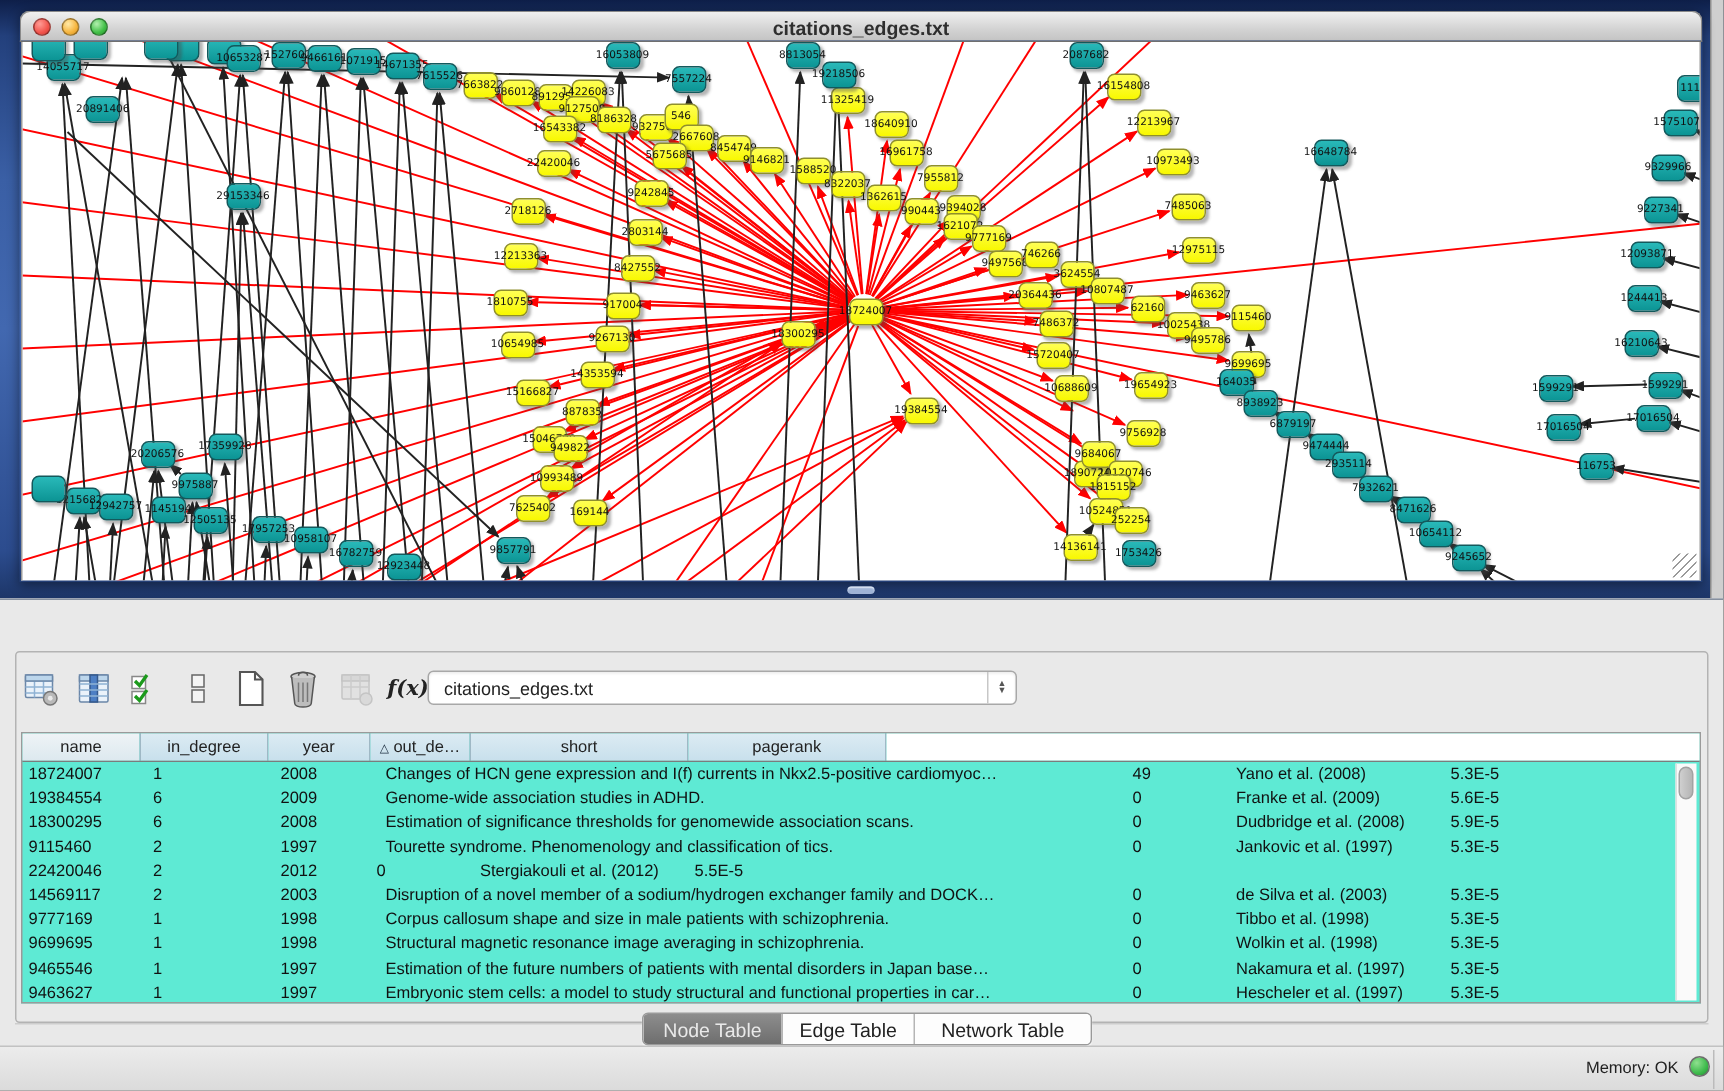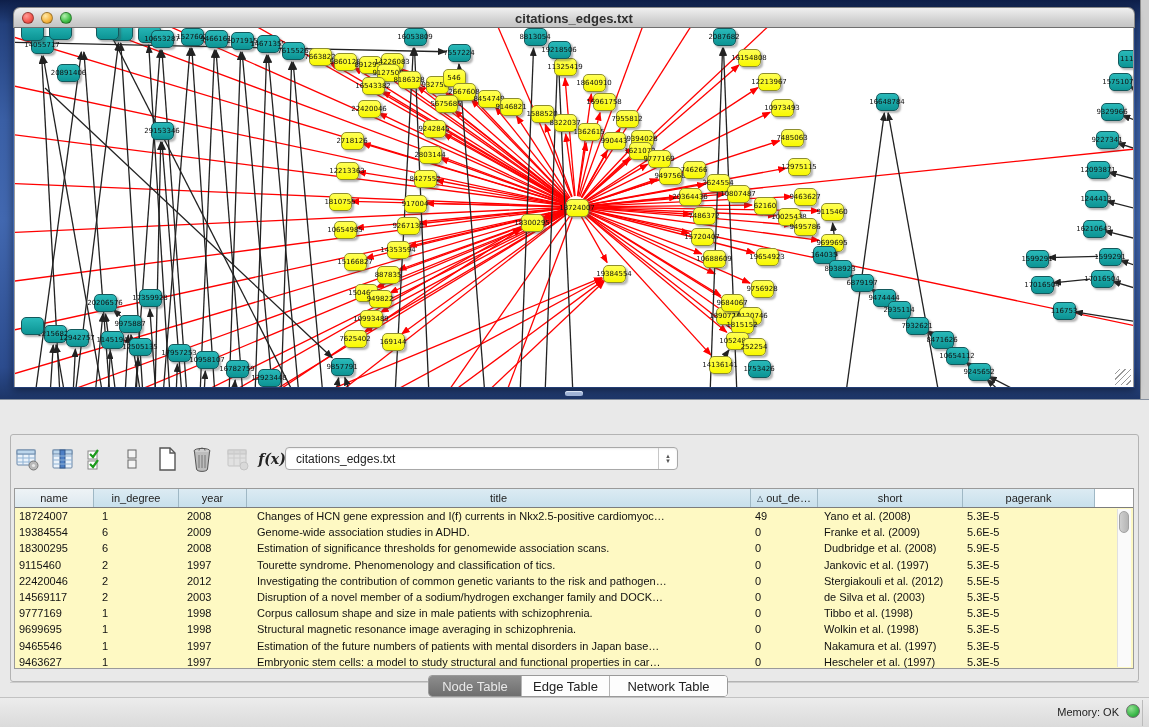--- a/index.html
+++ b/index.html
@@ -47,21 +47,21 @@
   .toolbar{position:absolute;left:14px;top:42px;height:34px;display:flex;align-items:center;gap:9px;}
   .tbicon{width:26px;height:26px;display:flex;align-items:center;justify-content:center;}
   .fx{font-family:"DejaVu Serif",serif;font-style:italic;font-weight:700;font-size:14px;color:#222;}
   .dropdown{position:absolute;left:285px;top:47px;width:393px;height:23px;background:#fff;
     border:1px solid #a8a8a8;border-radius:4px;box-sizing:border-box;font-size:12px;color:#222;
     display:flex;align-items:center;box-shadow:inset 0 1px 2px rgba(0,0,0,.08);}
   .dropdown .val{flex:1;padding-left:10px;}
   .dropdown .step{width:18px;height:100%;border-left:1px solid #c7c7c7;display:flex;flex-direction:column;
     align-items:center;justify-content:center;font-size:6px;color:#555;line-height:5px;}
   
-  .dtable{position:absolute;left:14px;top:88px;width:1120px;height:181px;background:#fef9c3;
+  .dtable{position:absolute;left:14px;top:88px;width:1120px;height:181px;background:#5eead4;
     border:1px solid #9a9a9a;box-sizing:border-box;font-size:11px;color:#111;}
   .thead{display:flex;height:19px;border-bottom:1px solid #7c7c7c;box-sizing:border-box;}
   .th{background:linear-gradient(180deg,#dcebf3,#c8e0ec);border-right:1px solid #9fb8c5;box-sizing:border-box;
     display:flex;align-items:center;justify-content:center;font-size:11px;color:#222;overflow:hidden;white-space:nowrap;}
   .th.first{background:linear-gradient(180deg,#eef3f6,#dde9ef);}
   .sortmark{font-size:8px;margin-right:3px;color:#234;}
   .tbody{position:relative;height:160px;overflow:hidden;}
   .trow{display:flex;height:16.2px;align-items:center;}
   .td{overflow:hidden;white-space:nowrap;text-overflow:clip;box-sizing:border-box;}
   .vscroll{position:absolute;right:2px;top:20px;width:13px;height:158px;background:#fafafa;
@@ -754,23 +754,20 @@
       <div class="thead" id="thead">
           <div class="th first" style="width: 79px;">
             <span>name</span>
           </div>
           <div class="th" style="width: 85px;">
             <span>in_degree</span>
           </div>
           <div class="th" style="width: 68px;">
             <span>year</span>
           </div>
-          <div class="th" style="width: 504px;">
-            <span>title</span>
-          </div>
           <div class="th" style="width: 67px;">
             <span class="sortmark">△</span>
             <span>out_de…</span>
           </div>
           <div class="th" style="width: 145px;">
             <span>short</span>
           </div>
           <div class="th" style="width: 132px;">
             <span>pagerank</span>
           </div>
@@ -810,21 +807,20 @@
             <div class="td" style="width: 68px; padding-left: 8px;">1997</div>
             <div class="td" style="width: 504px; padding-left: 10px;">Tourette syndrome. Phenomenology and classification of tics.</div>
             <div class="td" style="width: 67px; padding-left: 4px;">0</div>
             <div class="td" style="width: 145px; padding-left: 6px;">Jankovic et al. (1997)</div>
             <div class="td" style="width: 132px; padding-left: 4px;">5.3E-5</div>
           </div>
           <div class="trow">
             <div class="td" style="width: 79px; padding-left: 4px;">22420046</div>
             <div class="td" style="width: 85px; padding-left: 8px;">2</div>
             <div class="td" style="width: 68px; padding-left: 8px;">2012</div>
-            <div class="td" style="width: 504px; padding-left: 10px;">Investigating the contribution of common genetic variants to the risk and pathogen…</div>
             <div class="td" style="width: 67px; padding-left: 4px;">0</div>
             <div class="td" style="width: 145px; padding-left: 6px;">Stergiakouli et al. (2012)</div>
             <div class="td" style="width: 132px; padding-left: 4px;">5.5E-5</div>
           </div>
           <div class="trow">
             <div class="td" style="width: 79px; padding-left: 4px;">14569117</div>
             <div class="td" style="width: 85px; padding-left: 8px;">2</div>
             <div class="td" style="width: 68px; padding-left: 8px;">2003</div>
             <div class="td" style="width: 504px; padding-left: 10px;">Disruption of a novel member of a sodium/hydrogen exchanger family and DOCK…</div>
             <div class="td" style="width: 67px; padding-left: 4px;">0</div>

